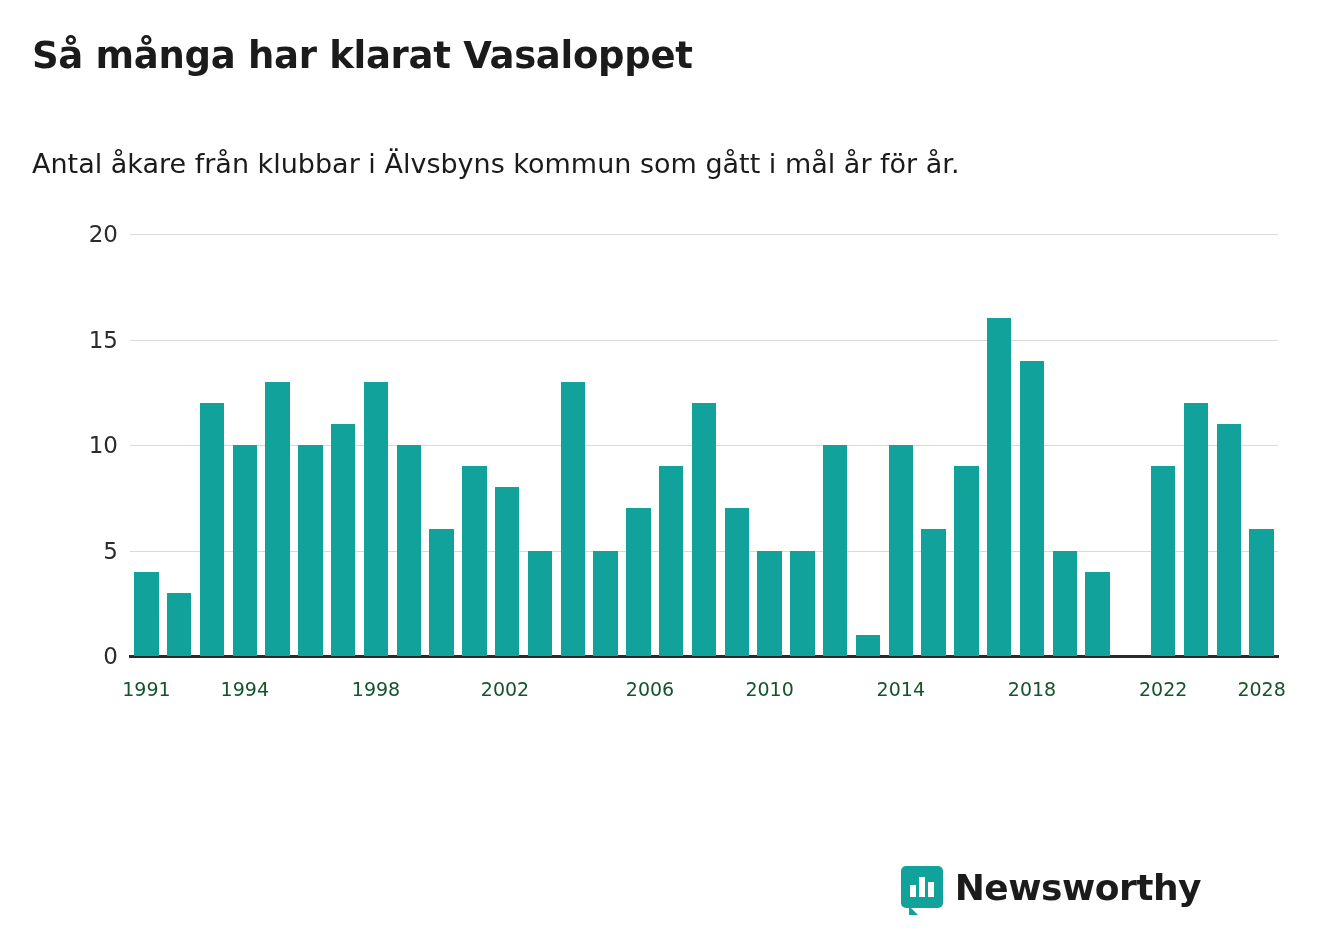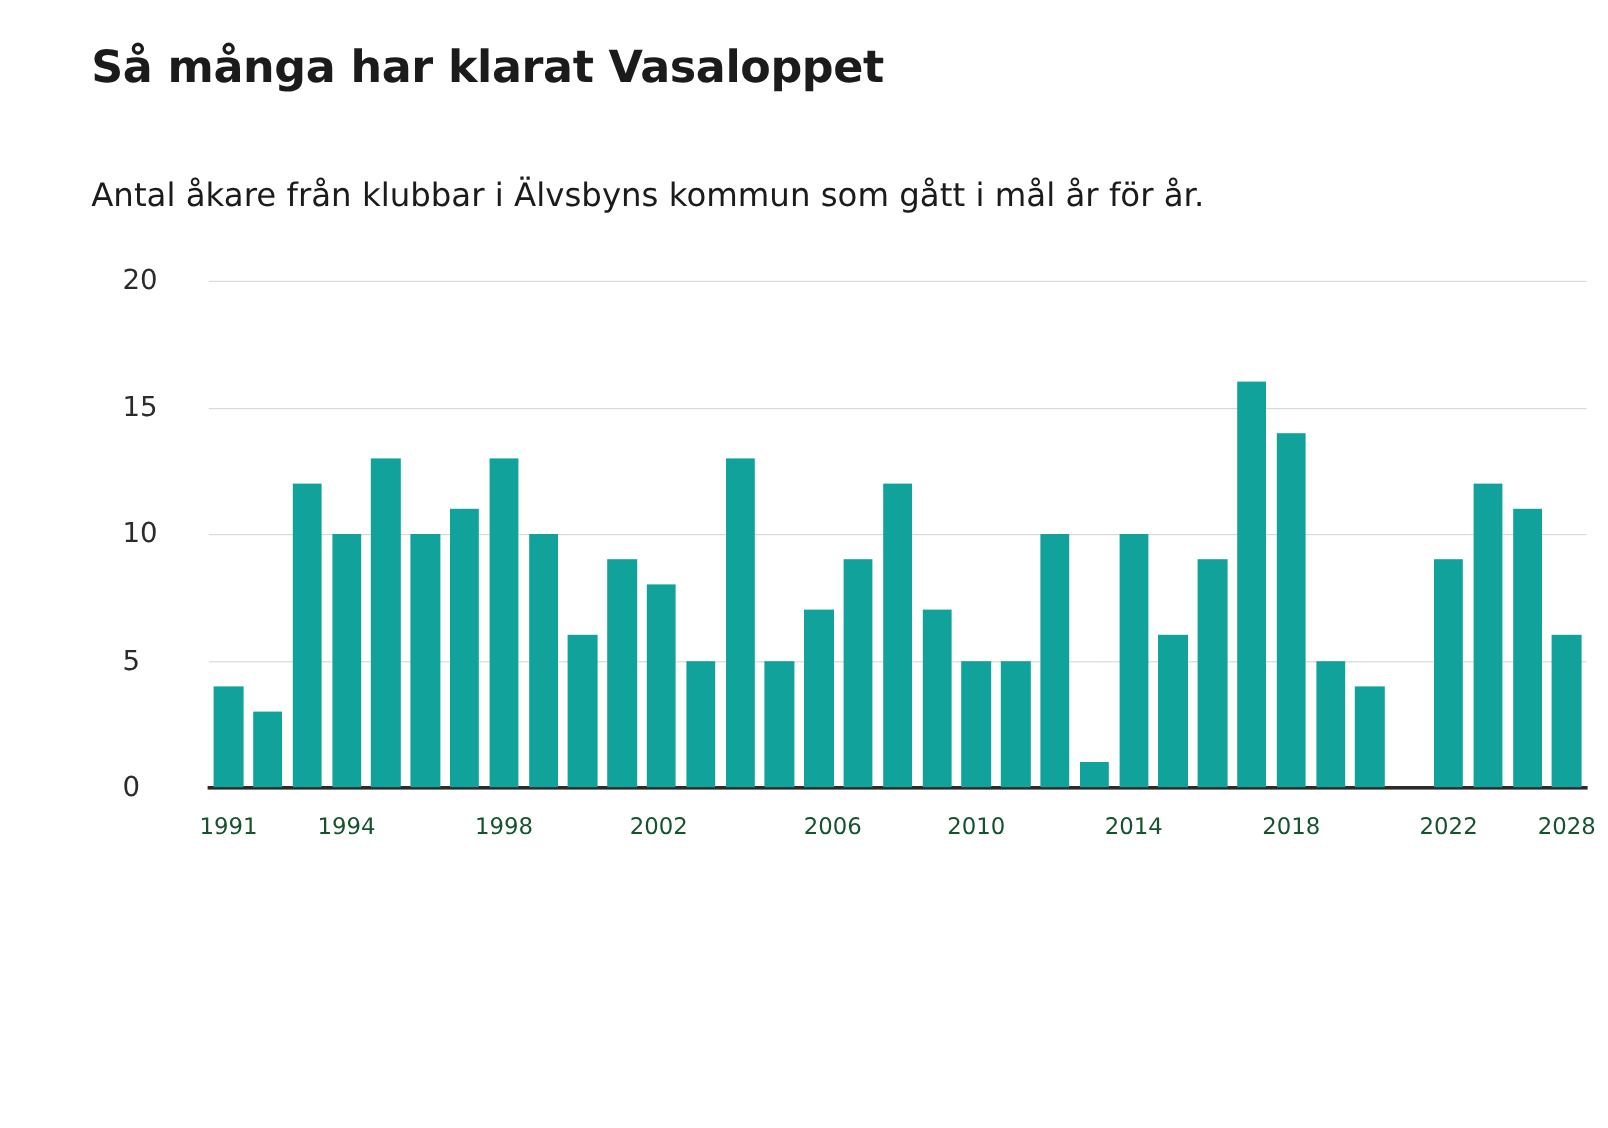--- a/index.html
+++ b/index.html
@@ -13,21 +13,20 @@
     font-family: "DejaVu Sans", sans-serif;
     color: #15201e;
     overflow: hidden;
   }
   .page {
     position: relative;
     width: 1231px;
     height: 940px;
     box-sizing: border-box;
     padding: 0;
-    margin-left: 44px;
   }
   .title {
     position: absolute;
     left: 32px;
     top: 34px;
     font-size: 37px;
     font-weight: bold;
     letter-spacing: -0.3px;
     color: #1b1b1b;
   }
@@ -66,20 +65,21 @@
     left: -1px;
     width: 1150px;
     height: 3px;
     background: #2b2b2b;
     bottom: -2px;
   }
   .ytick {
     position: absolute;
     right: 1160px;
     width: 60px;
+    text-align: right;
     font-size: 23px;
     color: #2b2b2b;
     transform: translateY(-50%);
     white-space: nowrap;
   }
   .bar {
     position: absolute;
     bottom: 0;
     background: #11a39b;
   }
@@ -199,14 +199,22 @@
         <div class="xtick" style="left: 520px;">2006</div>
         <div class="xtick" style="left: 639.6px;">2010</div>
         <div class="xtick" style="left: 770.8px;">2014</div>
         <div class="xtick" style="left: 902px;">2018</div>
         <div class="xtick" style="left: 1033.2px;">2022</div>
         <div class="xtick" style="left: 1131.6px;">2028</div>
       </div>
   </div>
 
 
+  <div class="brand">
+    <div class="brand-mark">
+      <span class="b1"></span>
+        <span class="b2"></span>
+        <span class="b3"></span>
+    </div>
+    <div class="brand-name">Newsworthy</div>
+  </div>
 
 </div>
 
 </body></html>

